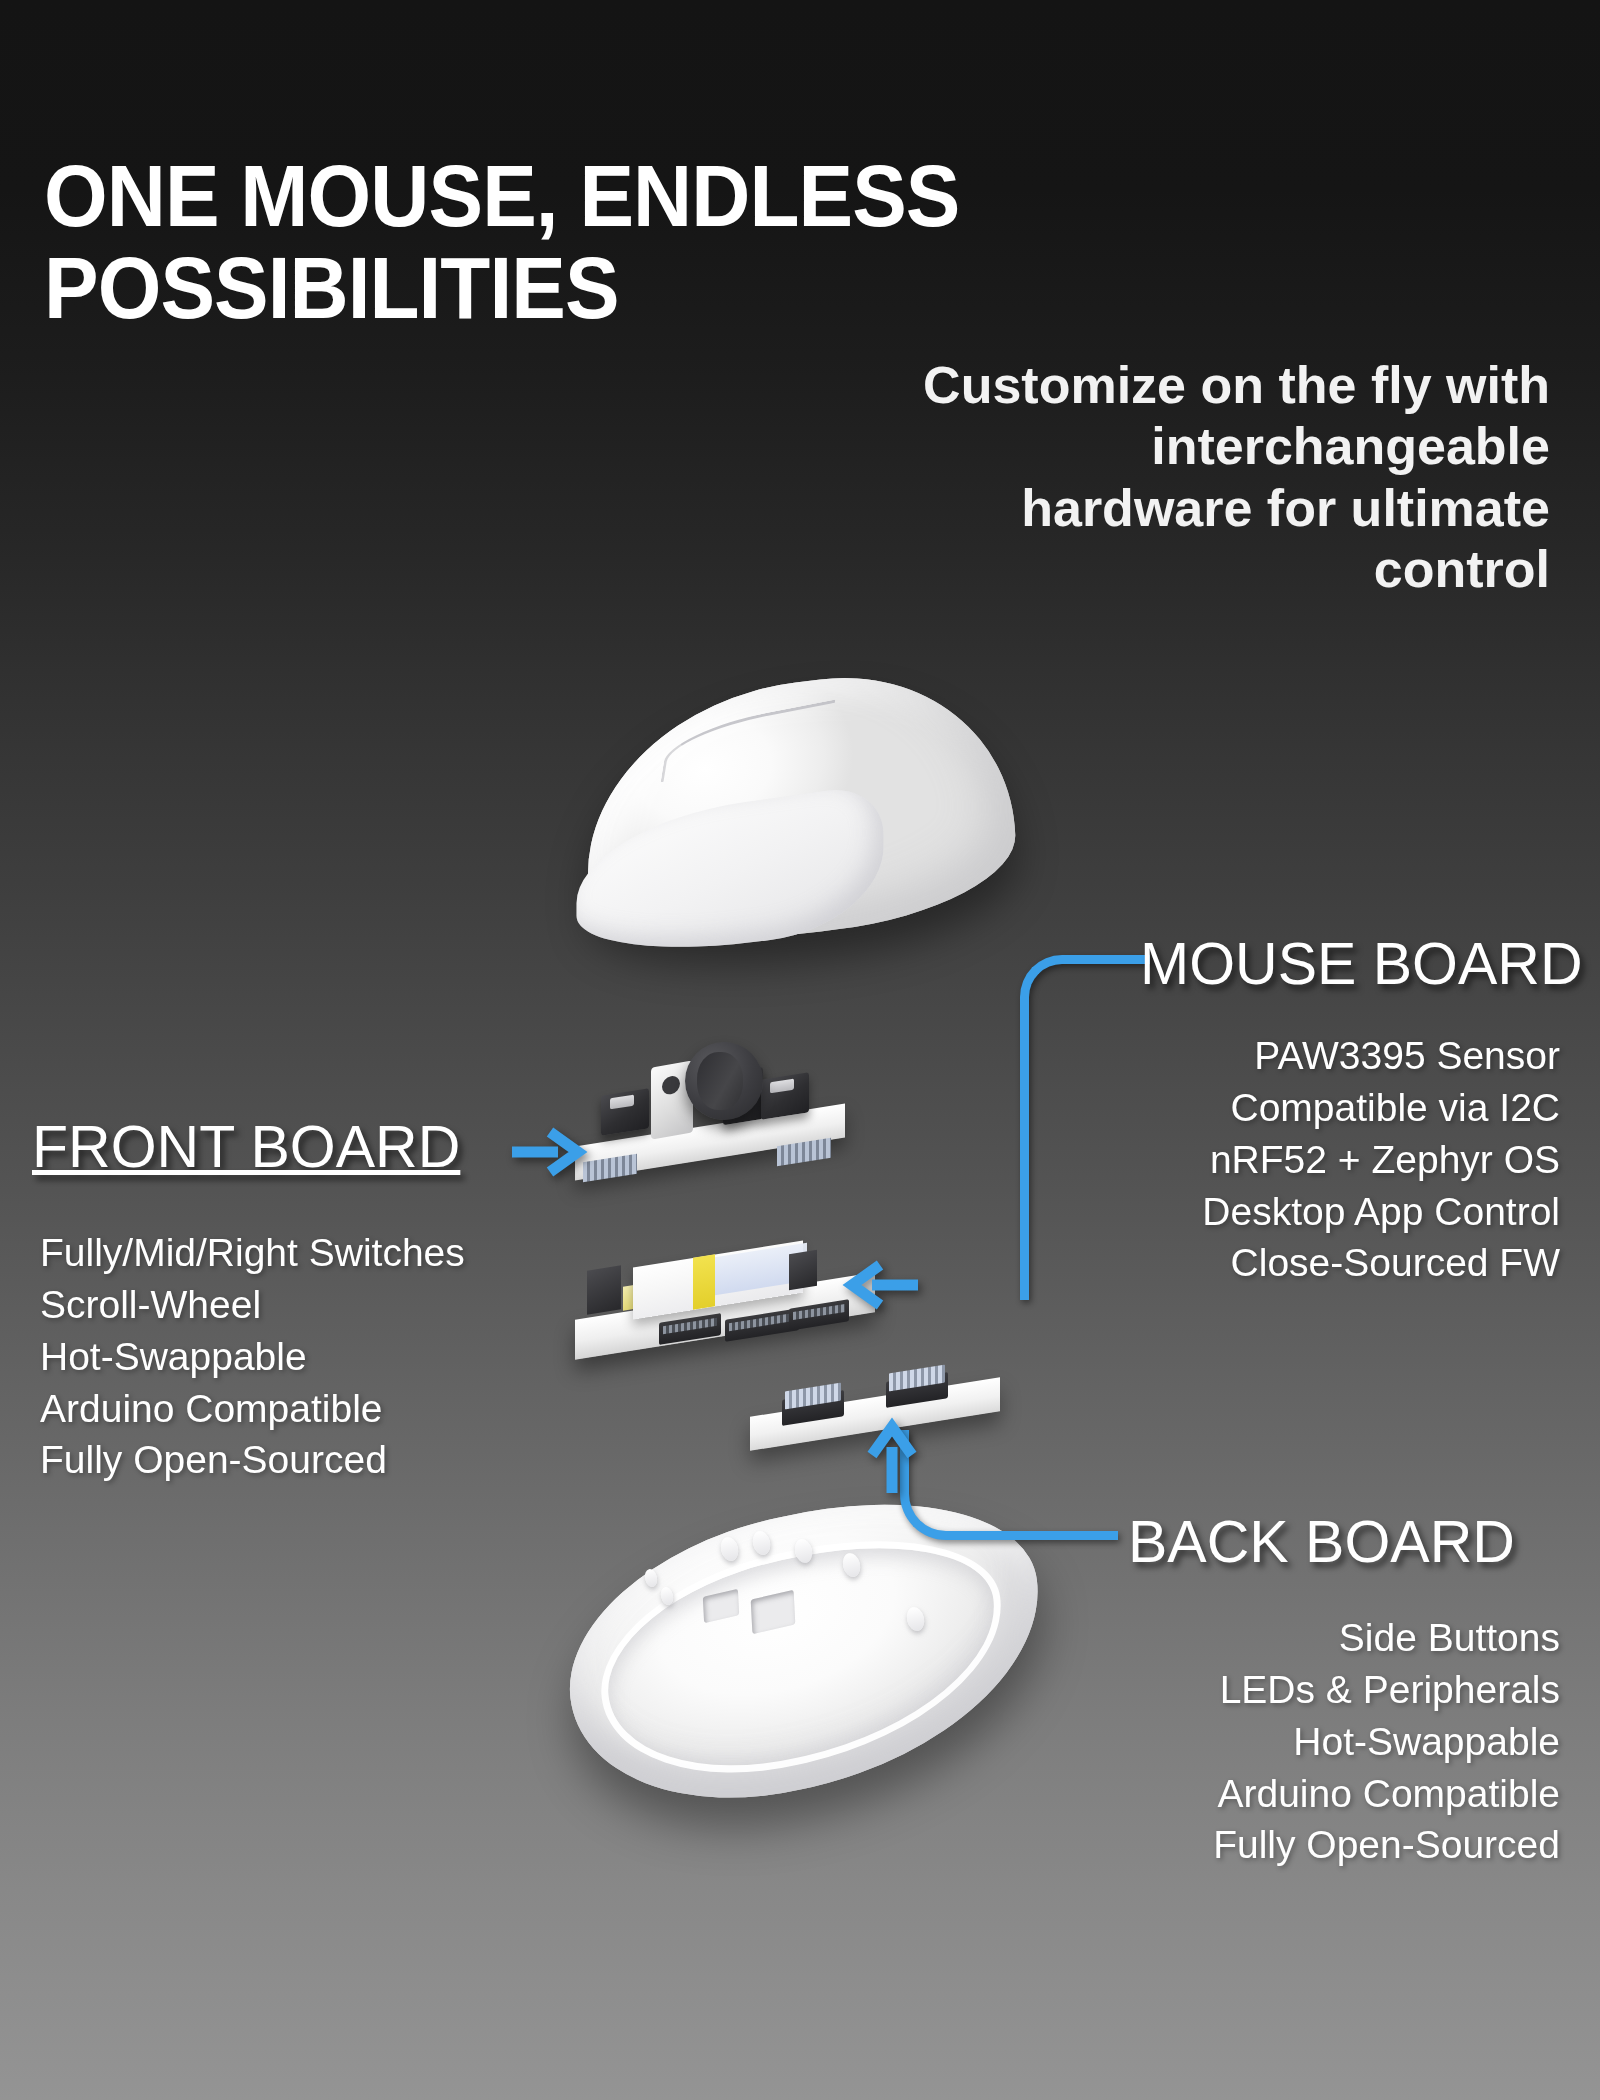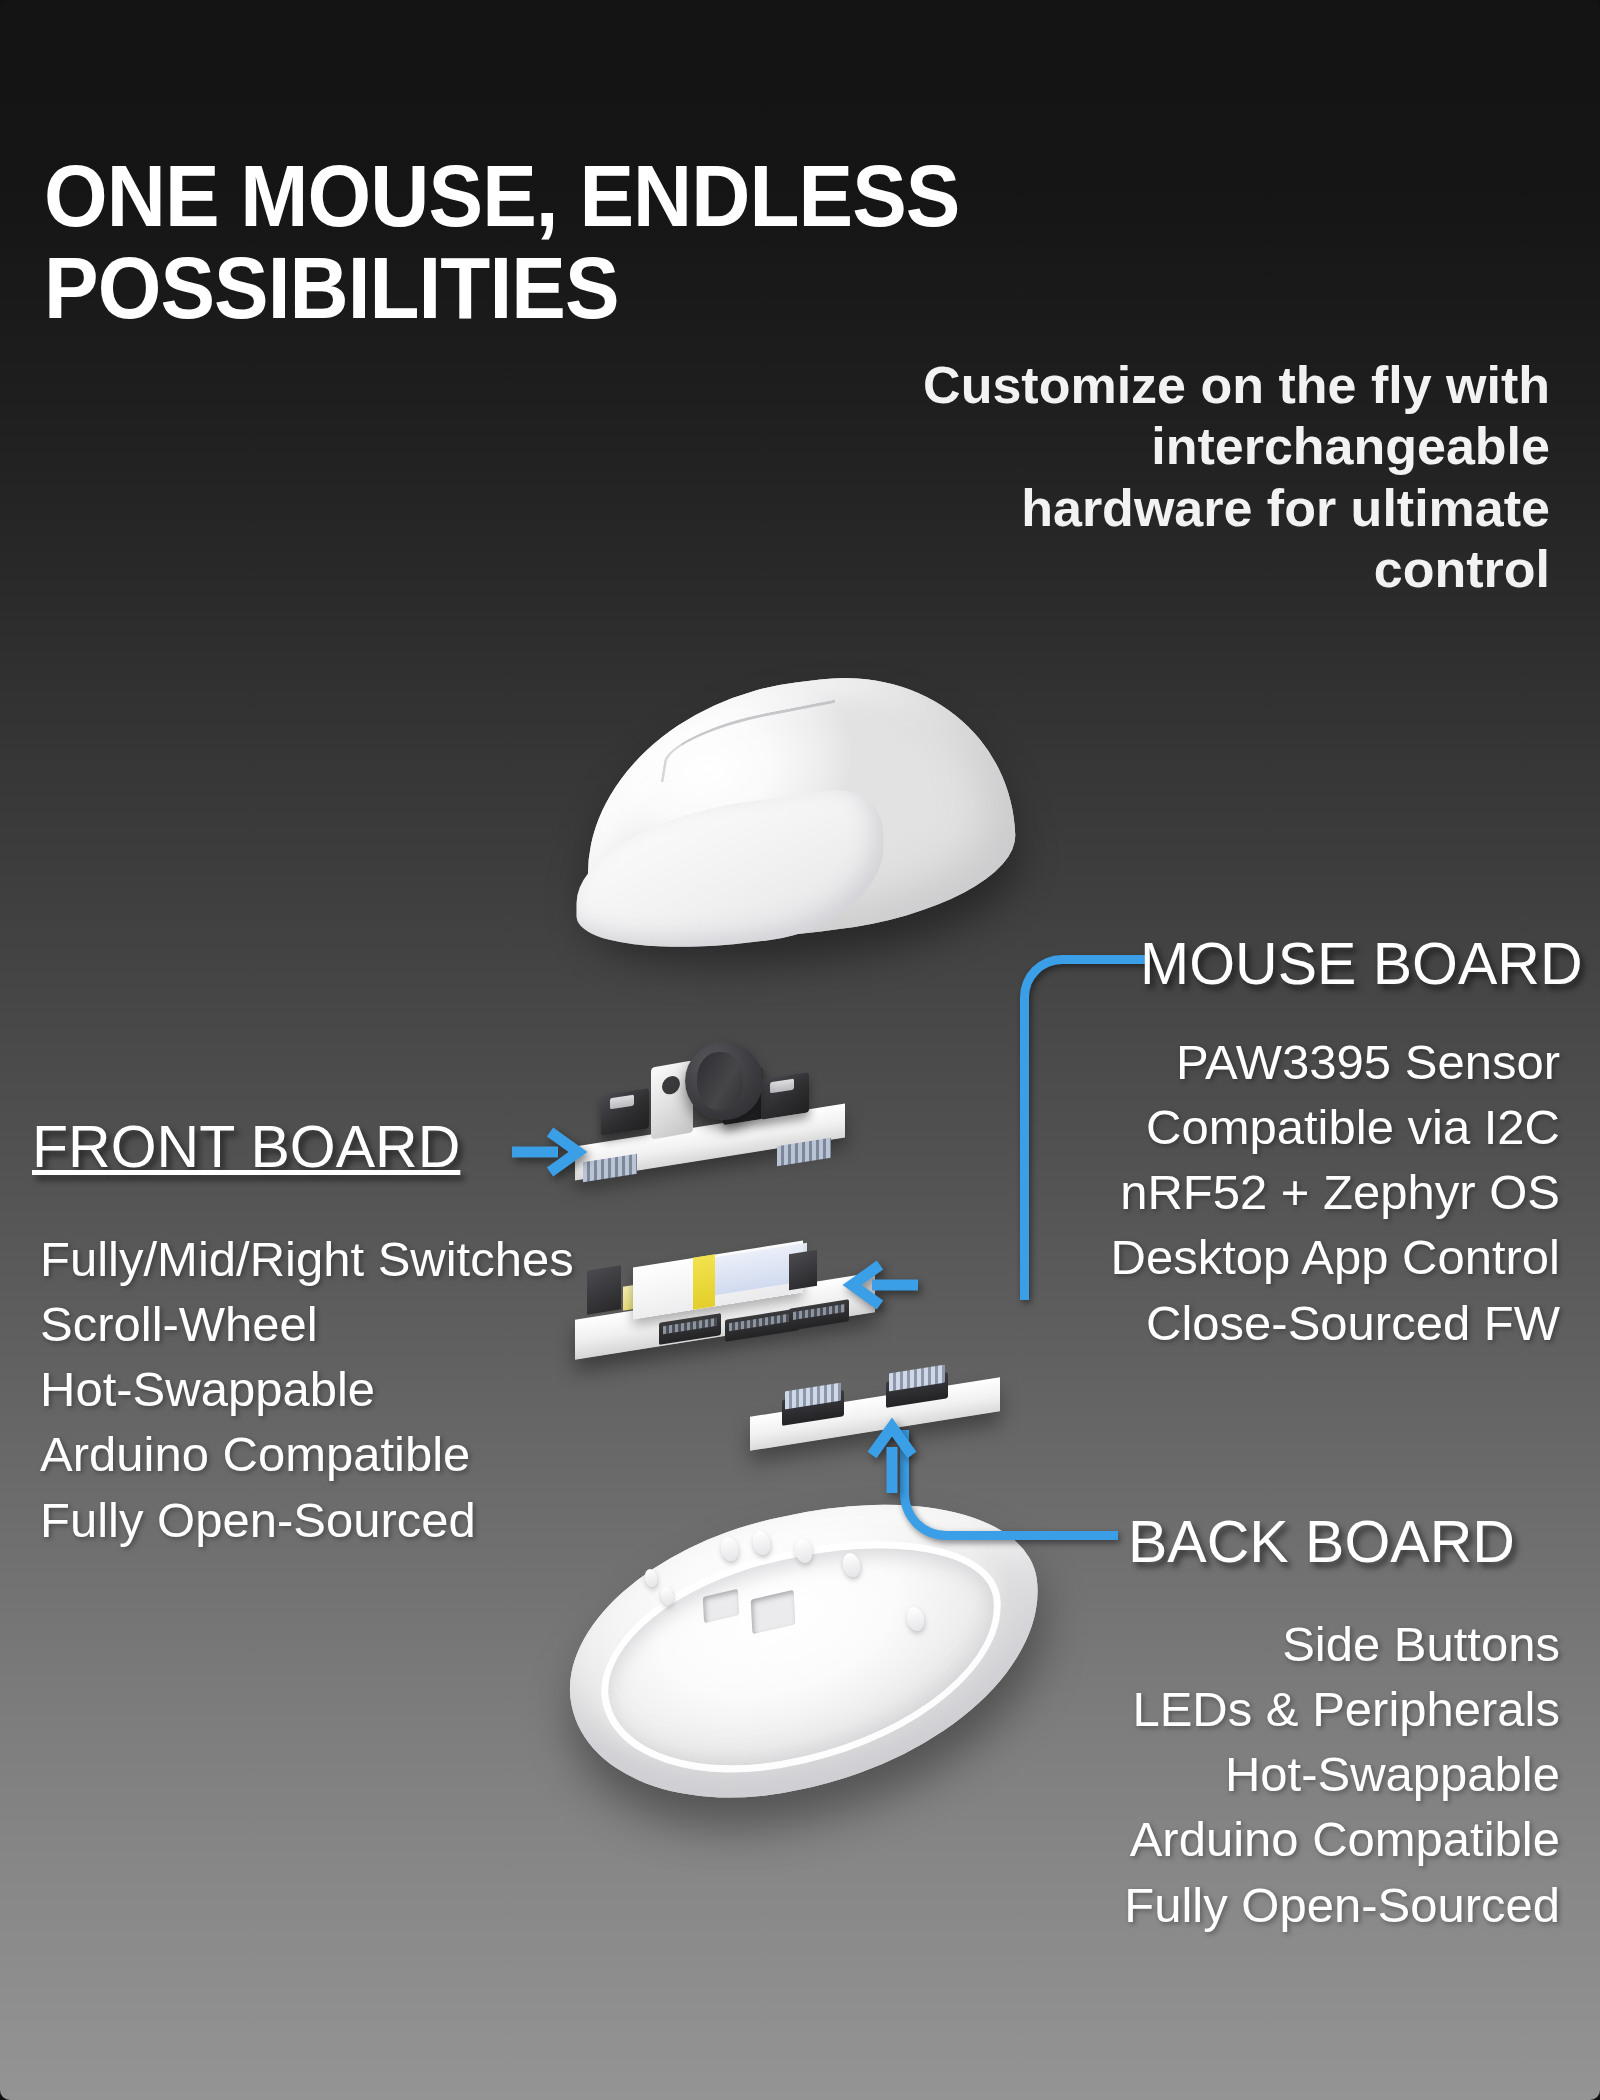--- a/index.html
+++ b/index.html
@@ -9,21 +9,20 @@
     background:#111;
     overflow:hidden;
   }
   #poster {
     position:relative; width:1600px; height:2100px;
     background:linear-gradient(180deg,
       #141414 0%, #151515 9%, #1d1d1d 18%, #272727 26%,
       #333333 34%, #3e3e3e 42%, #4a4a4a 50%, #565656 58%,
       #636363 66%, #707070 74%, #7d7d7d 82%, #888888 90%, #949494 100%);
     overflow:hidden;
-    border-radius:10px;
   }
 
   
   .title {
     position:absolute; left:44px; top:150px; width:1130px;
     font-size:88px; font-weight:bold; line-height:1.05;
     letter-spacing:-1px; color:#ffffff;
     font-stretch:condensed;
     transform:scaleX(0.93); transform-origin:left top;
   }
@@ -34,21 +33,21 @@
   }
 
   
   .callout-head {
     position:absolute; color:#ffffff; font-weight:300;
     font-size:59px; line-height:1; white-space:nowrap;
     text-shadow:4px 5px 6px rgba(0,0,0,0.55);
   }
   .spec-list {
     position:absolute; color:#ffffff;
-    font-size:49px; font-weight:300; line-height:1.33;
+    font-size:39px; font-weight:300; line-height:1.33;
     text-shadow:2px 2px 5px rgba(0,0,0,0.35);
   }
   .spec-list div { white-space:nowrap; }
 
   #main-board-head { left:1140px; top:935px; }
   #main-board-specs { left:1000px; top:1030px; width:560px; text-align:right; }
 
   #front-board-head { left:32px; top:1118px;text-decoration:underline; }
   #front-board-specs { left:40px; top:1227px; width:620px; text-align:left; }
 

